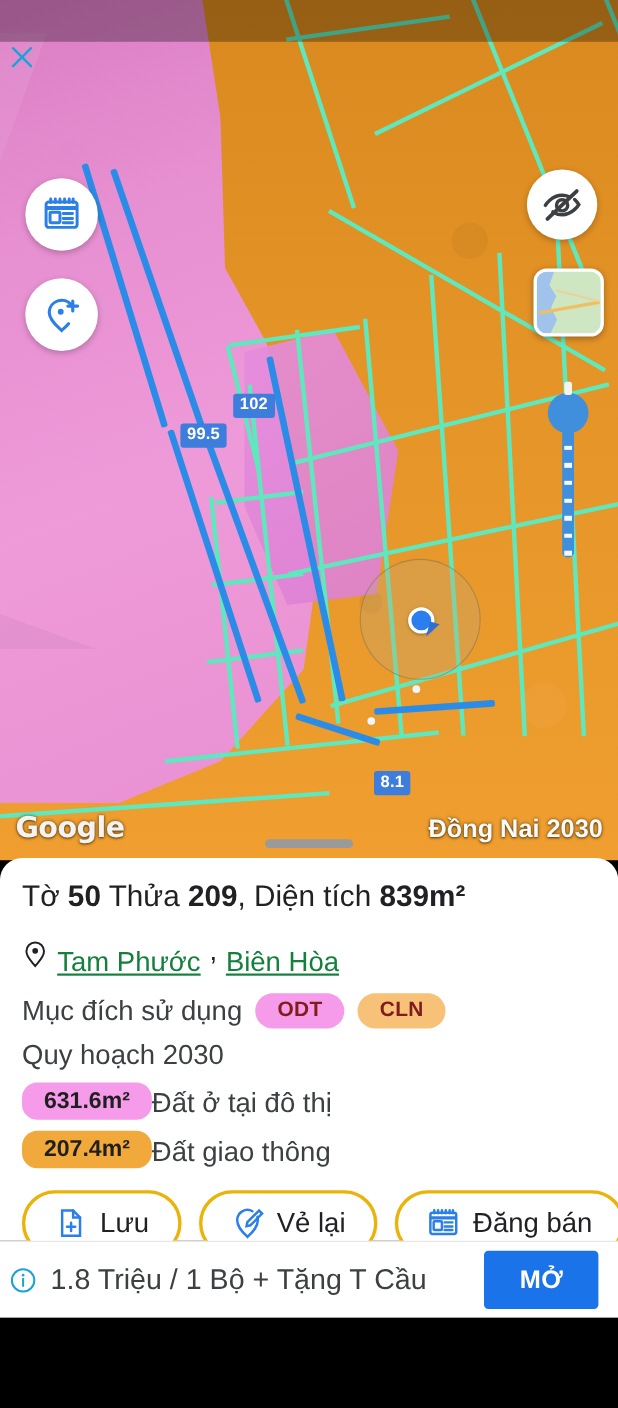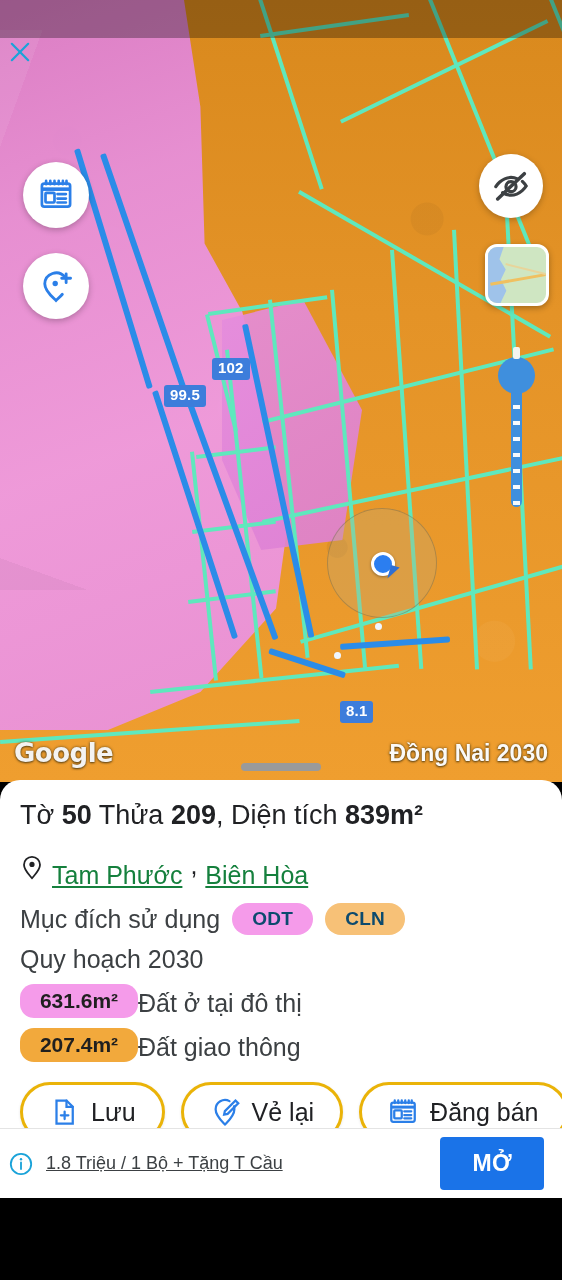--- a/index.html
+++ b/index.html
@@ -185,21 +185,21 @@
     font-size: 25px; line-height: 1.25;
   }
   .loc-link { color: #15803d; text-decoration: underline; white-space: nowrap; margin-top: 20px; }
   .loc-sep { color: #202124; }
 
   .purpose-row {
     display: flex; align-items: center; gap: 12px; margin-top: 12px;
   }
   .purpose-label { font-size: 25px; color: #3c4043; }
   .chip {
-    font-size: 19px; font-weight: 600; color: #0c4a6e;
+    font-size: 19px; font-weight: 600; color: #7f1d1d;
     padding: 5px 20px; border-radius: 16px; letter-spacing: .3px;
   }
   .chip-odt { background: #f59bea; }
   .chip-cln { background: #f7c177; }
 
   .plan-title { font-size: 25px; color: #3c4043; margin-top: 10px; }
 
   .area-row { display: flex; align-items: flex-end; gap: 0; margin-top: 10px; }
   .area-chip {
     font-size: 21px; font-weight: 600; color: #1f1f1f;
@@ -221,21 +221,21 @@
   }
   .action-label { font-size: 25px; color: #202124; }
 
   
   #ad-banner {
     position: absolute; left: 0; top: 1128px; width: 562px; height: 70px;
     background: #fff; border-top: 1px solid #e4e4e4;
     display: flex; align-items: center; z-index: 28;
   }
   .ad-info { margin-left: 8px; display:flex; align-items:center; }
-  .ad-text { font-size: 18px; color: #3c4043; margin-left: 12px; flex: 1; white-space: nowrap; text-decoration: underline; }
+  .ad-text { font-size: 26px; color: #3c4043; margin-left: 12px; flex: 1; white-space: nowrap; }
   .ad-cta {
     background: #1a73e8; color: #fff; font-size: 23px; font-weight: 600;
     padding: 13px 32px; border-radius: 4px; margin-right: 18px; letter-spacing:.4px;
   }
   .ad-close {
     position: absolute; left: 6px; top: 38px; z-index: 29;
   }
 
   #nav-bar { position: absolute; left:0; top: 1198px; width:562px; height: 82px; background:#000; z-index:28; }
 

